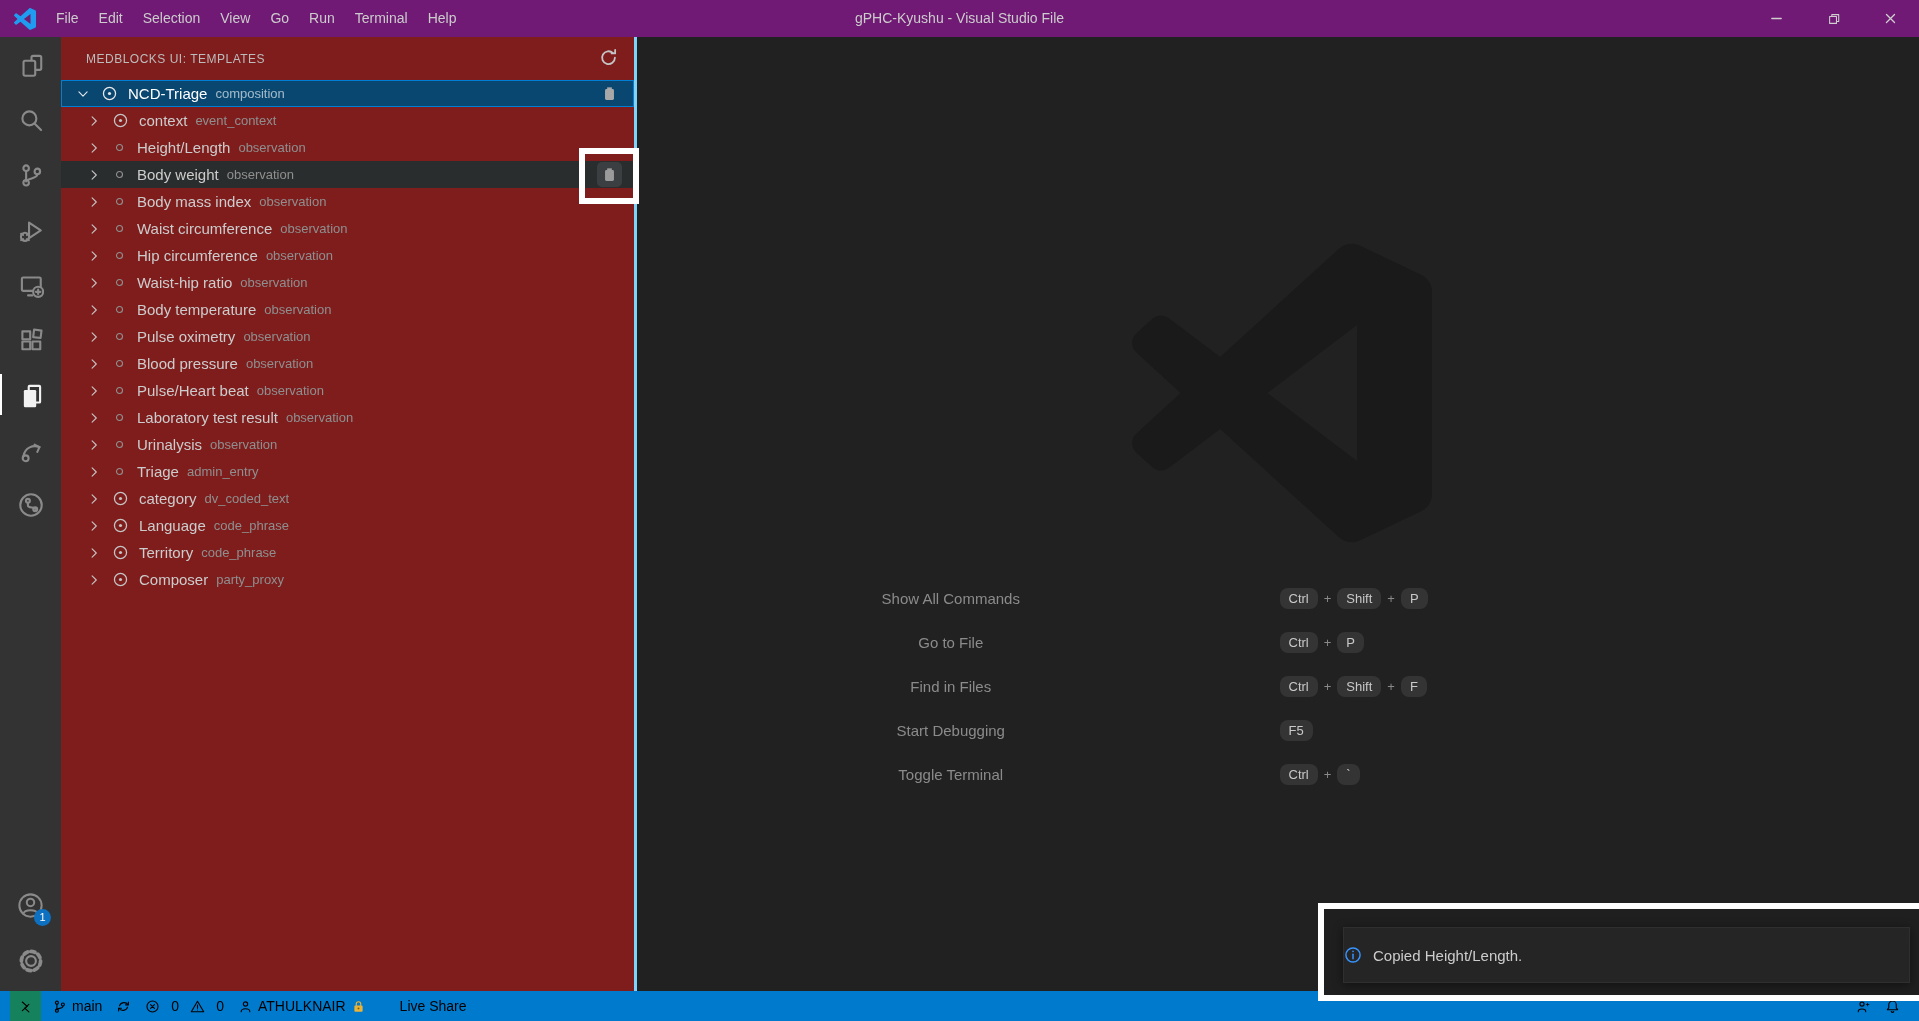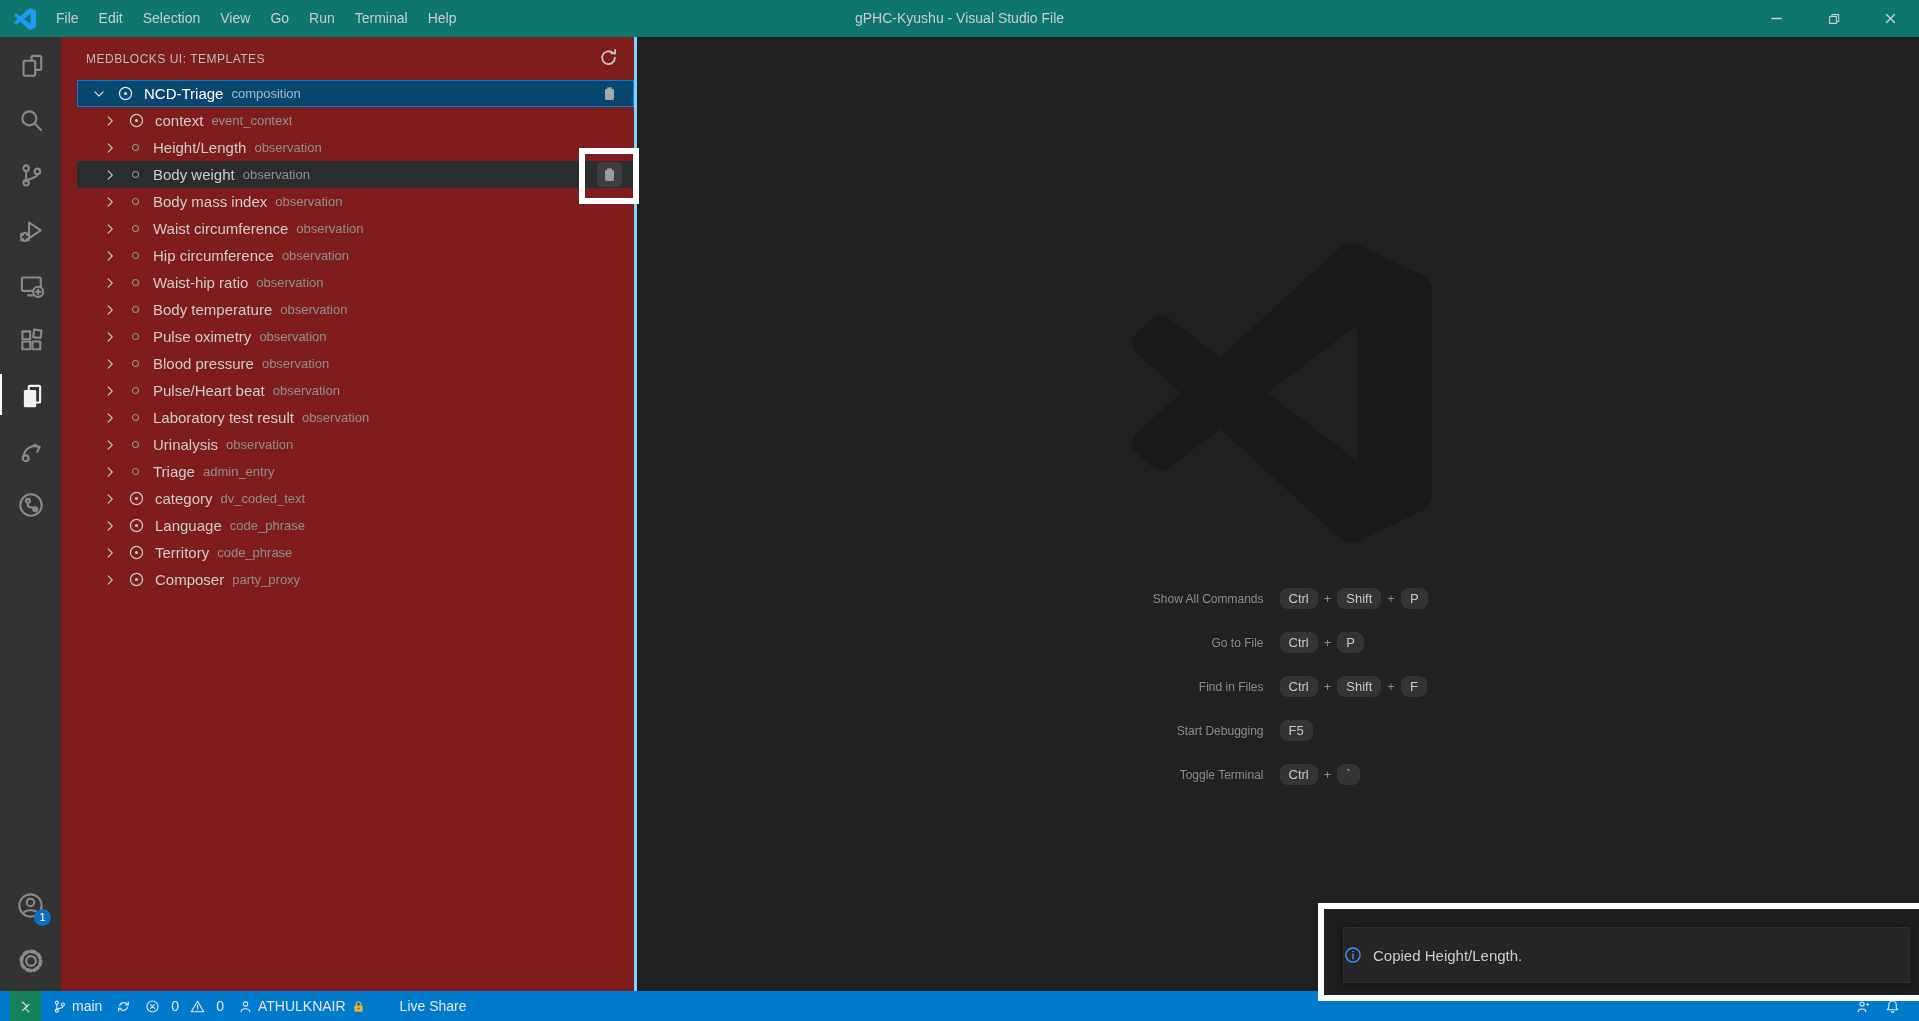--- a/index.html
+++ b/index.html
@@ -1,21 +1,21 @@
 <!DOCTYPE html>
 <html><head>
 <meta charset="utf-8">
 <style>
   *{margin:0;padding:0;box-sizing:border-box}
   html,body{width:1919px;height:1021px;overflow:hidden;background:#212121;
     font-family:"Liberation Sans",sans-serif;-webkit-font-smoothing:antialiased}
   svg{display:block}
 
   
-  .titlebar{position:absolute;left:0;top:0;right:0;height:37px;background:#0f766e;
+  .titlebar{position:absolute;left:0;top:0;right:0;height:37px;background:#701a75;
     display:flex;align-items:center;color:#cccccc;z-index:10}
   .tb-logo{width:22px;height:22px;margin-left:14px;color:#1F9CF0}
   .menubar{display:flex;margin-left:10px;height:100%}
   .menu-item{padding:0 10px;font-size:14px;line-height:37px;color:#cccccc;cursor:default}
   .window-title{position:absolute;left:50%;top:0;transform:translateX(-50%);
     font-size:14px;line-height:37px;color:#cccccc;white-space:nowrap}
   .win-controls{position:absolute;right:0;top:0;display:flex;height:37px}
   .win-btn{width:57px;height:37px;display:flex;align-items:center;justify-content:center;color:#cfcfcf}
 
   
@@ -27,48 +27,48 @@
   .ab-bottom{position:absolute;bottom:3px;left:0}
   .ab-badge{position:absolute;right:10px;bottom:7px;background:#0e70c0;color:#fff;font-size:11px;
     min-width:17px;height:17px;border-radius:50%;display:flex;align-items:center;justify-content:center;line-height:1}
 
   
   .sidebar{position:absolute;left:61px;top:37px;width:576px;bottom:30px;background:#7f1d1d;
     border-right:3px solid #7dd3fc;z-index:4}
   .sidebar-header{height:43px;display:flex;align-items:center;padding-left:25px;color:#bcbcbc;
     font-size:12px;letter-spacing:.5px;position:relative}
   .refresh-btn{position:absolute;right:16px;top:11px;color:#c5c5c5;cursor:pointer}
-  .tree{position:absolute;top:43px;left:16px;right:0}
+  .tree{position:absolute;top:43px;left:0;right:0}
   .trow{height:27px;display:flex;align-items:center;font-size:15px;color:#cccccc;position:relative;cursor:pointer}
   .trow .chev{width:16px;display:flex;color:#c5c5c5;flex:0 0 auto}
   .trow.root .chev{margin-left:14px}
   .trow.child .chev{margin-left:25px}
   .ticon{margin-left:10px;display:flex;color:#c5c5c5;flex:0 0 auto}
   .ticon.dim{color:#8f8f8f}
   .tlabel{margin-left:10px;white-space:nowrap}
   .ttype{margin-left:8px;font-size:13px;color:#8f8f8f;white-space:nowrap}
   .trow.selected{background:#094771;outline:1px solid #007fd4;outline-offset:-1px;color:#ffffff}
   .trow.selected .ttype{color:rgba(255,255,255,.62)}
   .trow.selected .ticon,.trow.selected .chev{color:#e8e8e8}
   .trow.hovered{background:#2a2d2e}
   .taction{margin-left:auto;margin-right:16px;display:flex;color:#a8a8a8;flex:0 0 auto}
   .taction.hl{background:#3b3f41;border-radius:5px;padding:4px;margin-right:12px;color:#9b9b9b}
 
   
   .editor{position:absolute;left:638px;top:37px;right:0;bottom:30px;background:#212121}
   .watermark-logo{position:absolute;left:494px;top:206px;width:300px;height:300px;color:#1a1a1a}
   .shortcuts{position:absolute;top:546px;left:0;right:0}
   .sc-row{display:flex;align-items:center;margin-bottom:13px;height:31px}
-  .sc-label{width:50%;text-align:right;color:#8b8b8b;font-size:12px;padding-right:15px}
+  .sc-label{width:50%;text-align:center;color:#8b8b8b;font-size:15px;padding-right:15px}
   .sc-keys{width:50%;display:flex;align-items:center;padding-left:1px}
   .kbd{background:#343434;border-radius:8px;padding:3px 9px;font-size:13px;color:#c8c8c8;line-height:1.2}
   .kplus{color:#8a8a8a;margin:0 6px;font-size:13px}
 
   
-  .statusbar{position:absolute;left:0;bottom:0;right:0;height:30px;background:#007acc;color:#e5e5e5;
+  .statusbar{position:absolute;left:0;bottom:0;right:0;height:30px;background:#007acc;color:#000000;
     display:flex;align-items:center;font-size:14px;z-index:15}
   .sb-left{display:flex;align-items:center;height:100%;padding-left:10px}
   .sb-right{margin-left:auto;display:flex;align-items:center;height:100%;padding-right:12px}
   .sb-item{display:flex;align-items:center;padding:0 7px;height:100%;gap:5px;cursor:pointer;white-space:nowrap}
   .sb-item.remote{background:#16825d;padding:0 8px;margin-right:4px}
   .sb-seg{display:flex;align-items:center;gap:3px}
   .sb-seg + .sb-seg{margin-left:6px}
 
   
   .toast{position:absolute;left:1343px;top:927px;width:567px;height:56px;background:#252526;

